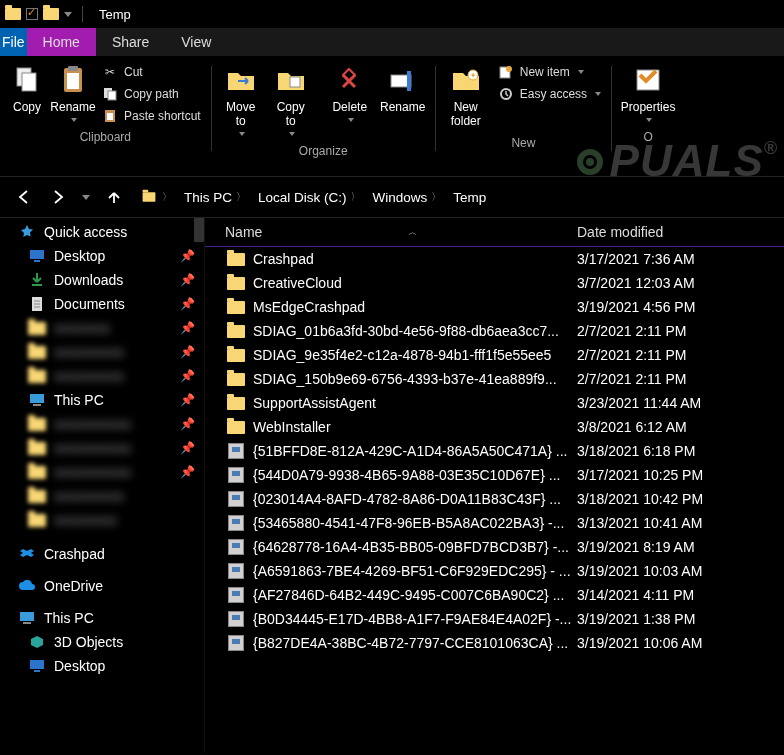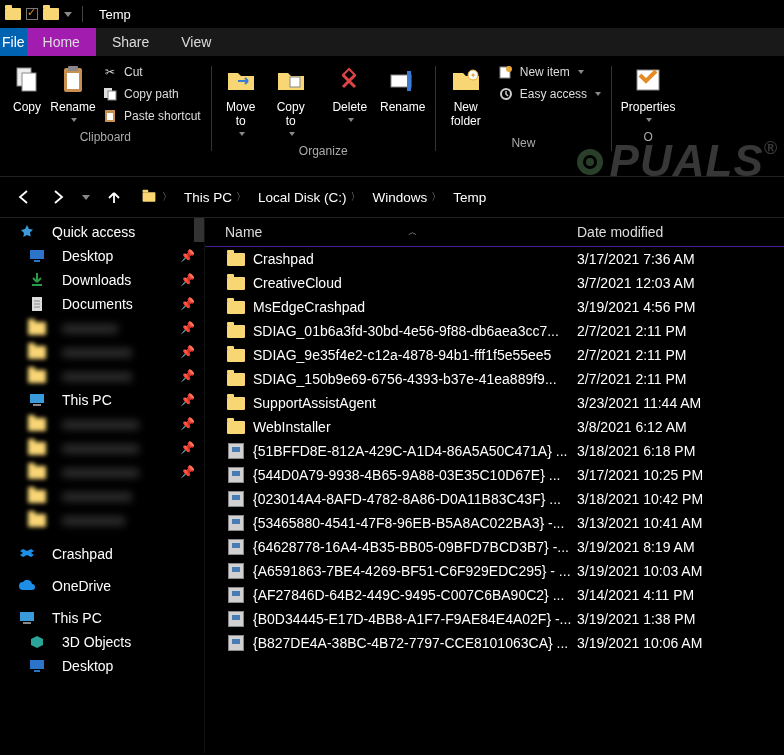--- a/index.html
+++ b/index.html
@@ -43,21 +43,21 @@
   .nav-arrow { width:28px; height:28px; display:flex; align-items:center; justify-content:center;}
   .addr { flex:1; display:flex; align-items:center; height:26px; background:#000;}
   .crumb { display:flex; align-items:center; gap:4px; padding:0 6px; font-size:13.5px; color:#fff; }
   .crumb .chev { color:#aaa; font-size:10px;}
   .nav-sep{ width:100%; height:1px; background:#222;}
 
   
   .body-area { display:flex; height:calc(755px - 28px - 28px - 120px - 44px); }
   .sidebar { width:205px; background:#000; overflow:hidden; padding-top:2px; position:relative;}
   .sidebar::after{content:""; position:absolute; right:0; top:0; bottom:0; width:1px; background:#111;}
-  .side-item { display:flex; align-items:center; gap:16px; padding:4px 10px 4px 28px; font-size:14px; color:#fff;}
+  .side-item { display:flex; align-items:center; gap:8px; padding:4px 10px 4px 28px; font-size:14px; color:#fff;}
   .side-item .pin { margin-left:auto; color:#888; font-size:12px;}
   .side-header { padding-left:18px; }
   .side-item.blur span.txt { filter: blur(4px); opacity:.55; }
   .side-icon{ width:18px; height:16px; display:flex; align-items:center; justify-content:center; flex:0 0 18px;}
 
   .filelist { flex:1; background:#000; overflow:hidden;}
   .fl-header { display:flex; padding:6px 0 6px 20px; color:#ddd; font-size:14px; border-bottom:1px solid #4c1d95;}
   .fl-header .col-name { width:352px; display:flex; align-items:center; gap:6px;}
   .fl-header .col-date { flex:1;}
   .row { display:flex; align-items:center; padding:3px 0 3px 20px; font-size:14px;}

